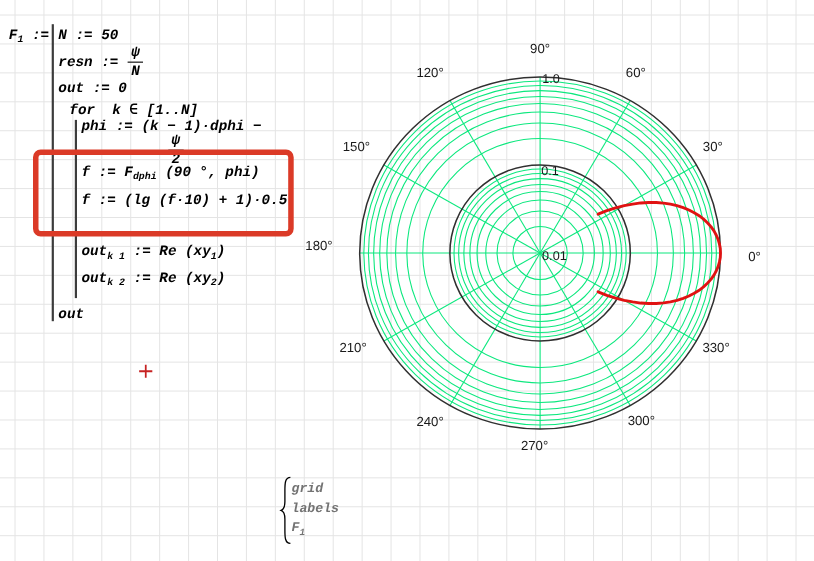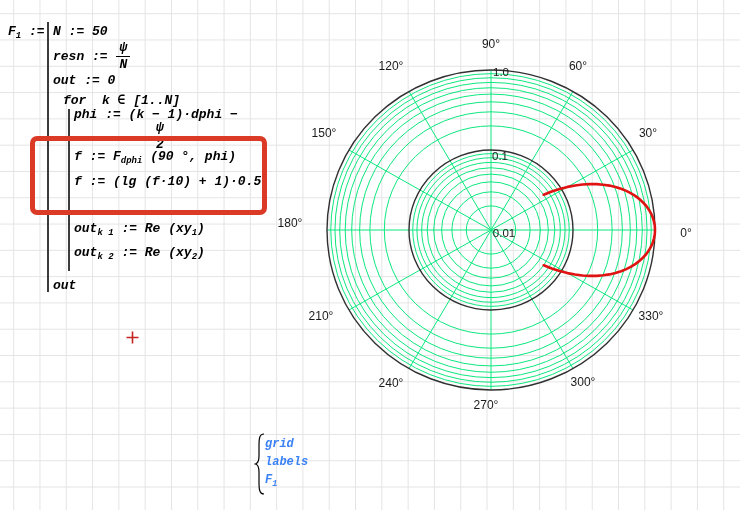--- a/index.html
+++ b/index.html
@@ -29,21 +29,21 @@
   
   #highlight-box{
     position:absolute;left:30px;top:136px;width:227px;height:69px;
     border:5px solid #db3a27;border-radius:7px;background:transparent;
   }
   
   #legend{position:absolute;left:248px;top:430px;width:120px;height:70px;}
   .legend-row{
     position:absolute;left:17px;white-space:pre;
     font-family:"Liberation Mono", monospace;font-style:italic;font-weight:700;
-    font-size:12px;color:#3b82f6;line-height:1;display:flex;align-items:center;
+    font-size:12px;color:#737373;line-height:1;display:flex;align-items:center;
   }
   .legend-row .sub{font-size:8.5px;position:relative;top:4px;}
 </style>
 </head>
 <body>
 
 <div id="program">
     <div class="scope-bar" style="left: 47px; top: 22px; height: 270px;"></div>
     <div class="scope-bar" style="left: 68px; top: 109px; height: 162px;"></div>
     <div class="pline" style="left: 8px; top: 22px; height: 18px;"><span>F</span><span class="sub">1</span><span> := </span></div>

